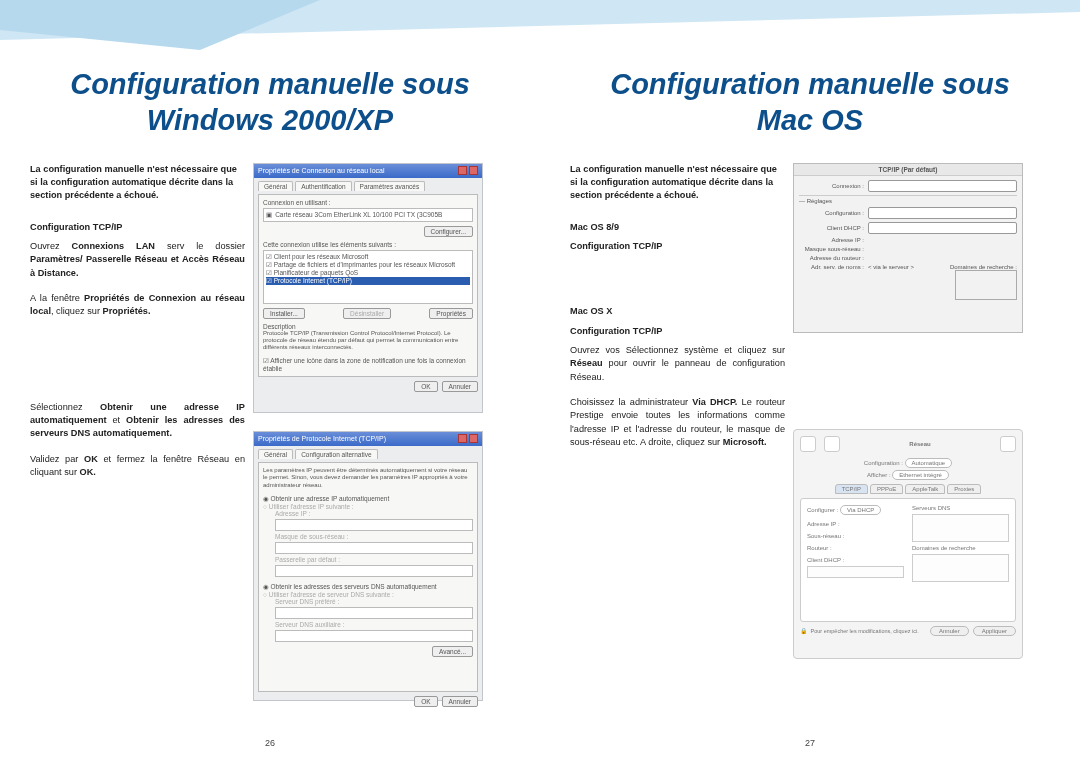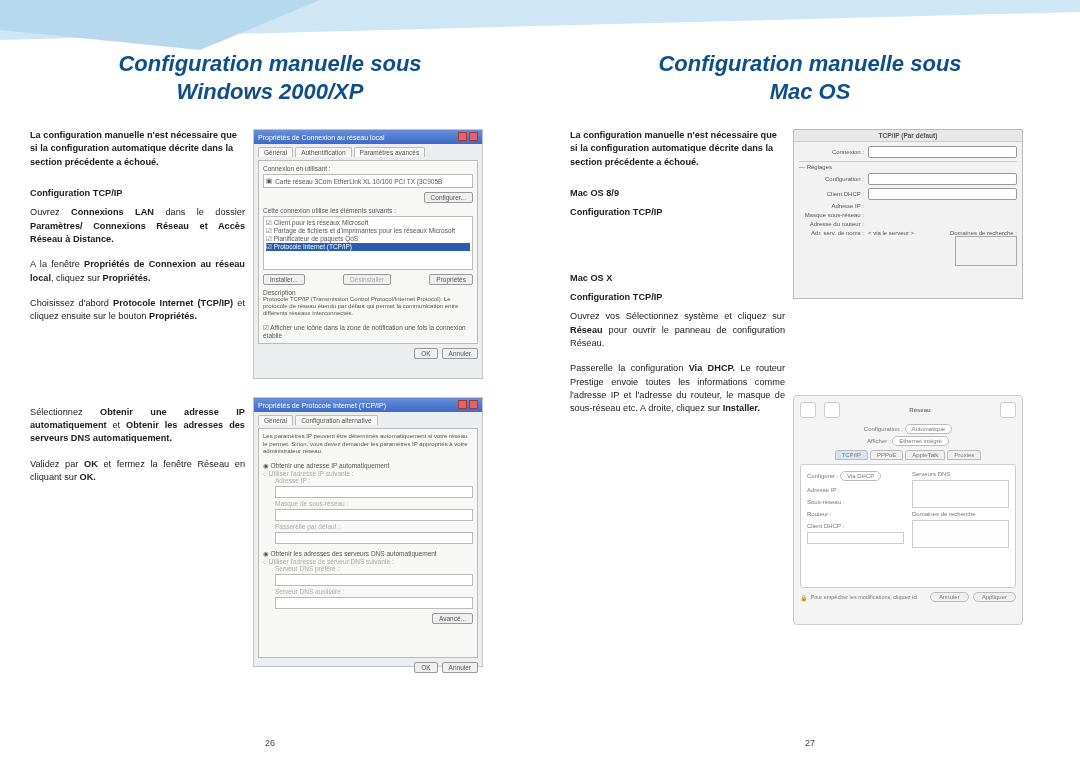--- a/index.html
+++ b/index.html
@@ -27,24 +27,24 @@
     box-sizing: border-box;
     padding: 50px 30px 0 30px;
     z-index: 1;
   }
   .page.left { left: 0; }
   .page.right { left: 540px; }
   h1.title {
     color: #0d4f8b;
     font-weight: bold;
     font-style: italic;
-    font-size: 22px;
+    font-size: 29px;
     text-align: center;
     line-height: 1.25;
-    margin: 0 0 24px 0;
+    margin: 16px 0 24px 0;
   }
   .cols {
     display: flex;
     gap: 8px;
   }
   .textcol { width: 215px; font-size: 9.2px; line-height: 1.45; color:#222; }
   .imgcol { width: 230px; display:flex; flex-direction:column; gap:18px; }
   .intro { font-weight: bold; margin-bottom: 18px; }
   .heading { font-weight: bold; margin: 6px 0 6px 0; }
   .para { margin: 0 0 12px 0; text-align: justify; }
@@ -114,23 +114,22 @@
 </svg>
 </div>
 
 <div class="page left">
   <h1 class="title" style="white-space:pre-line">Configuration manuelle sous
 Windows 2000/XP</h1>
   <div class="cols">
     <div class="textcol">
       <div class="intro">La configuration manuelle n'est nécessaire que si la configuration automatique décrite dans la section précédente a échoué.</div>
       <div class="heading">Configuration TCP/IP</div>
-      <p class="para"><span>Ouvrez </span><span class="b">Connexions LAN</span><span> dans le dossier </span><span class="b">Paramètres/ Connexions Réseau et Accès Réseau à Distance.</span></p>
+      <p class="para"><span>Ouvrez </span><span class="b">Connexions LAN</span><span> serv le dossier </span><span class="b">Paramètres/ Passerelle Réseau et Accès Réseau à Distance.</span></p>
       <p class="para"><span>A la fenêtre </span><span class="b">Propriétés de Connexion au réseau local</span><span>, cliquez sur </span><span class="b">Propriétés.</span></p>
-      <p class="para"><span>Choisissez d'abord </span><span class="b">Protocole Internet (TCP/IP)</span><span> et cliquez ensuite sur le bouton </span><span class="b">Propriétés.</span></p>
       <div style="height:70px"></div>
       <p class="para"><span>Sélectionnez </span><span class="b">Obtenir une adresse IP automatiquement</span><span> et </span><span class="b">Obtenir les adresses des serveurs DNS automatiquement.</span></p>
       <p class="para"><span>Validez par </span><span class="b">OK</span><span> et fermez la fenêtre Réseau en cliquant sur </span><span class="b">OK.</span></p>
     </div>
     <div class="imgcol">
 
       <div class="shot" style="height:250px">
         <div class="titlebar">
             <span>Propriétés de Connexion au réseau local</span>
             <span><span class="sq"></span><span class="sq"></span></span>
@@ -219,21 +218,21 @@
 Mac OS</h1>
   <div class="cols">
     <div class="textcol">
       <div class="intro">La configuration manuelle n'est nécessaire que si la configuration automatique décrite dans la section précédente a échoué.</div>
       <div class="heading">Mac OS 8/9</div>
       <div class="heading" style="margin-top:0">Configuration TCP/IP</div>
       <div style="height:40px"></div>
       <div class="heading">Mac OS X</div>
       <div class="heading" style="margin-top:0">Configuration TCP/IP</div>
       <p class="para"><span>Ouvrez vos Sélectionnez système et cliquez sur </span><span class="b">Réseau</span><span> pour ouvrir le panneau de configuration Réseau.</span></p>
-      <p class="para"><span>Passerelle la configuration </span><span class="b">Via DHCP.</span><span> Le routeur Prestige envoie toutes les informations comme l'adresse IP et l'adresse du routeur, le masque de sous-réseau etc. A droite, cliquez sur </span><span class="b">Installer.</span></p>
+      <p class="para"><span>Choisissez la administrateur </span><span class="b">Via DHCP.</span><span> Le routeur Prestige envoie toutes les informations comme l'adresse IP et l'adresse du routeur, le masque de sous-réseau etc. A droite, cliquez sur </span><span class="b">Microsoft.</span></p>
     </div>
     <div class="imgcol">
 
       <div class="mac-shot" style="height:170px">
         <div class="bar">TCP/IP (Par défaut)</div>
         <div class="frow">
             <span class="lbl">Connexion :</span>
             <span class="sel" title="Ethernet"></span>
           </div>
         <div style="border-top:1px solid #ccc;margin:3px 0 2px 0"></div>

